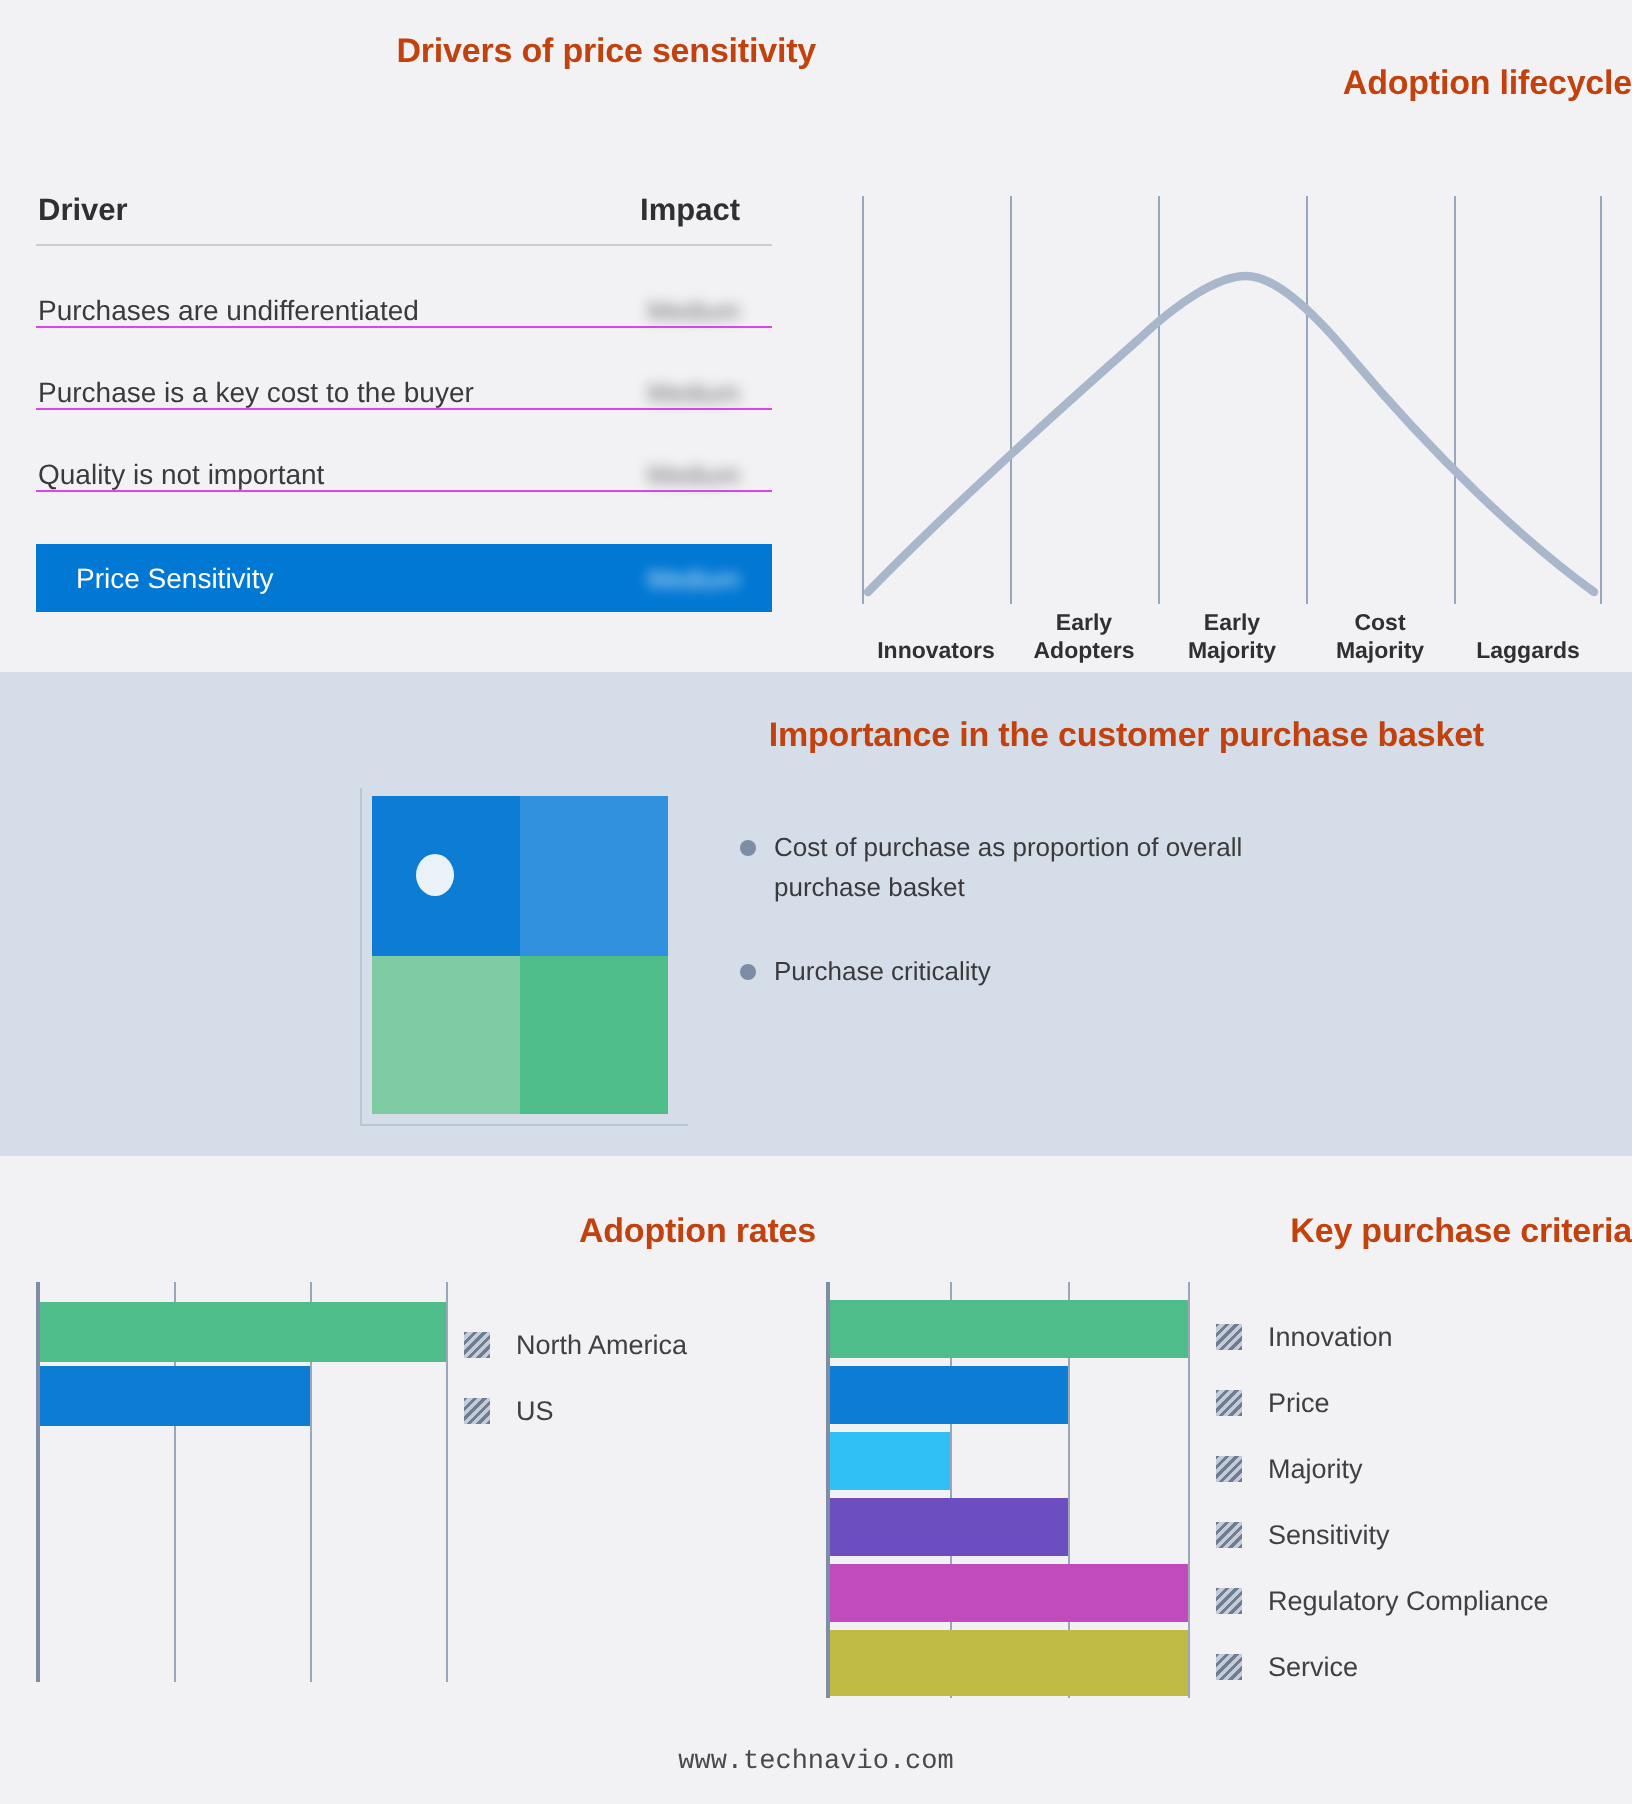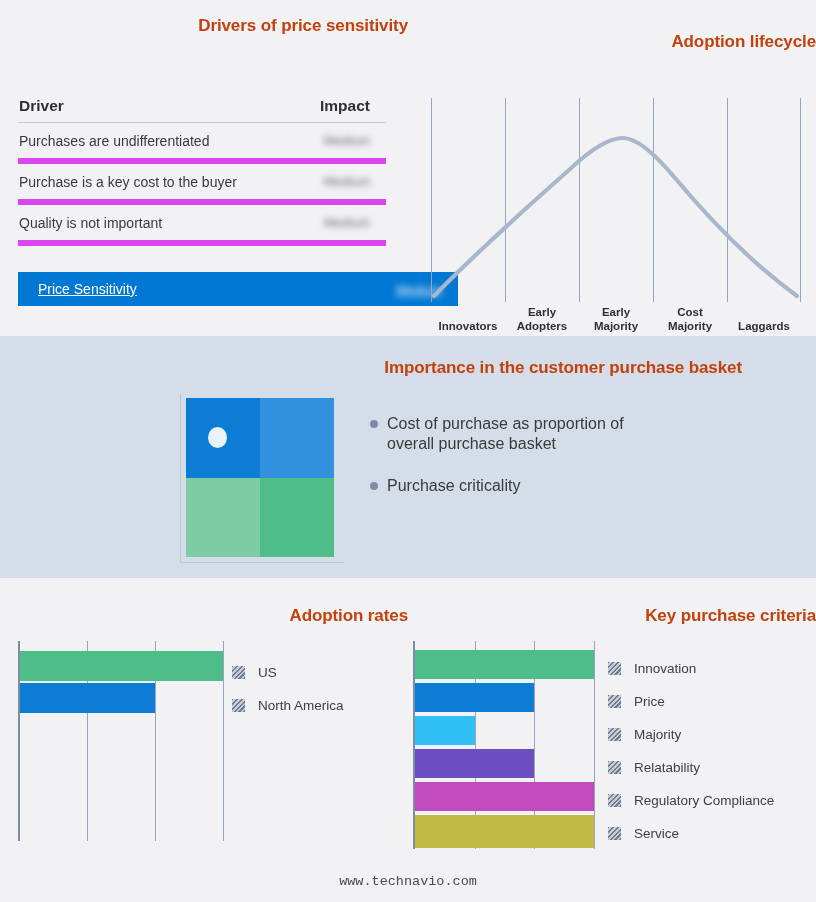--- a/index.html
+++ b/index.html
@@ -54,50 +54,50 @@
   }
   .tbl-head {
     height: 33px;
     border-bottom: 1px solid #c9ccd2;
     font-weight: bold;
     font-size: 15.5px;
     color: #2f3033;
   }
   .tbl-body-row {
     height: 41px;
-    border-bottom: 6px solid #d946ef;
+    border-bottom: 1px solid #d946ef;
     font-size: 14px;
     color: #3a3a3c;
+    align-items: flex-end;
   }
   .tbl-body-row:last-of-type { }
   .cell-driver { padding-left: 1px; }
   .cell-impact { padding-right: 16px; }
 
   .redacted {
     filter: blur(3.2px);
     color: #6b6b6f;
     font-size: 13px;
     user-select: none;
   }
 
   .summary-row {
     position: absolute;
     left: 18px;
     top: 272px;
-    width: 440px;
+    width: 368px;
     height: 34px;
     background: #0078d4;
     display: flex;
     align-items: center;
     justify-content: space-between;
     box-sizing: border-box;
     padding: 0 0 0 20px;
     color: #ffffff;
     font-size: 14px;
-    text-decoration: underline;
   }
   .summary-row .redacted { color: #dbeaf7; }
 
   
   #lifecycle { left: 408px; top: 16px; width: 408px; height: 336px; }
   #lifecycle .panel-title { width: 408px; top: 16px; position: absolute; }
 
   .life-plot {
     position: absolute;
     left: 23px;
@@ -189,21 +189,21 @@
   .basket-legend {
     position: absolute;
     left: 370px;
     top: 78px;
     width: 300px;
   }
   .bl-item {
     display: flex;
     align-items: flex-start;
     margin-bottom: 22px;
-    font-size: 16px;
+    font-size: 13px;
     color: #3a3a3c;
     line-height: 20px;
   }
   .bl-dot {
     width: 8px;
     height: 8px;
     border-radius: 50%;
     background: #7d8da6;
     margin-right: 9px;
     margin-top: 6px;
@@ -391,25 +391,25 @@
       <div class="bars" style="top:10px;">
         <div class="bar" id="ar-bar-0" style="top: 0px; width: 203px; background: rgb(79, 189, 138); height: 30px;"></div>
         <div class="bar" id="ar-bar-1" style="top: 32px; width: 135.333px; background: rgb(12, 124, 213); height: 30px;"></div>
       </div>
     </div>
   </div>
 
   <div class="chart-legend" style="left:232px;top:78px;">
     <div class="cl-item">
       <span class="hatch"></span>
+      <span>North America</span>
+    </div>
+    <div class="cl-item">
+      <span class="hatch"></span>
       <span>US</span>
-    </div>
-    <div class="cl-item">
-      <span class="hatch"></span>
-      <span>North America</span>
     </div>
   </div>
 </div>
 
 <div class="panel" id="criteria">
   <div class="panel-title">Key purchase criteria</div>
 
   <div class="barchart" style="left:5px;width:190px;height:208px;">
     <div class="plot" style="width:183px;height:208px;">
       <div class="gridlines">
@@ -436,21 +436,21 @@
     <div class="cl-item">
       <span class="hatch"></span>
       <span>Price</span>
     </div>
     <div class="cl-item">
       <span class="hatch"></span>
       <span>Majority</span>
     </div>
     <div class="cl-item">
       <span class="hatch"></span>
-      <span>Relatability</span>
+      <span>Sensitivity</span>
     </div>
     <div class="cl-item">
       <span class="hatch"></span>
       <span>Regulatory Compliance</span>
     </div>
     <div class="cl-item">
       <span class="hatch"></span>
       <span>Service</span>
     </div>
   </div>

